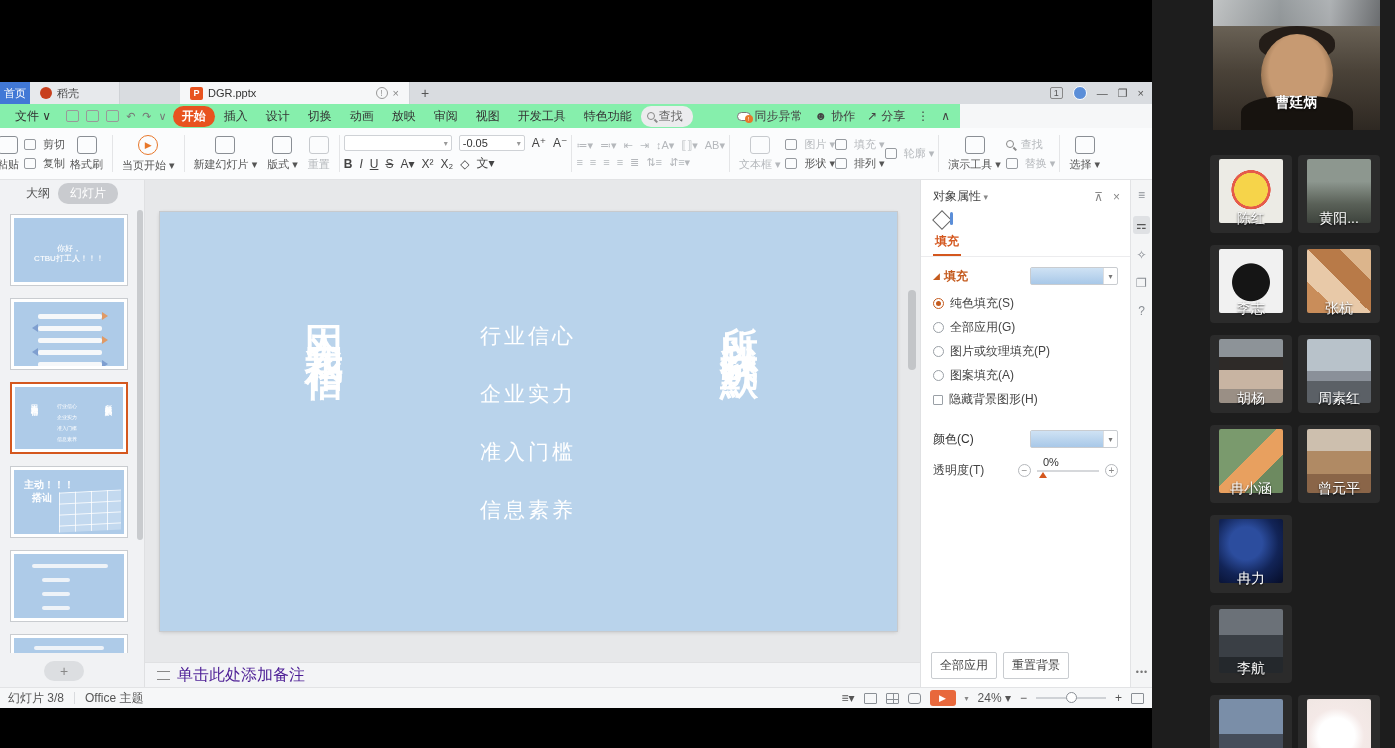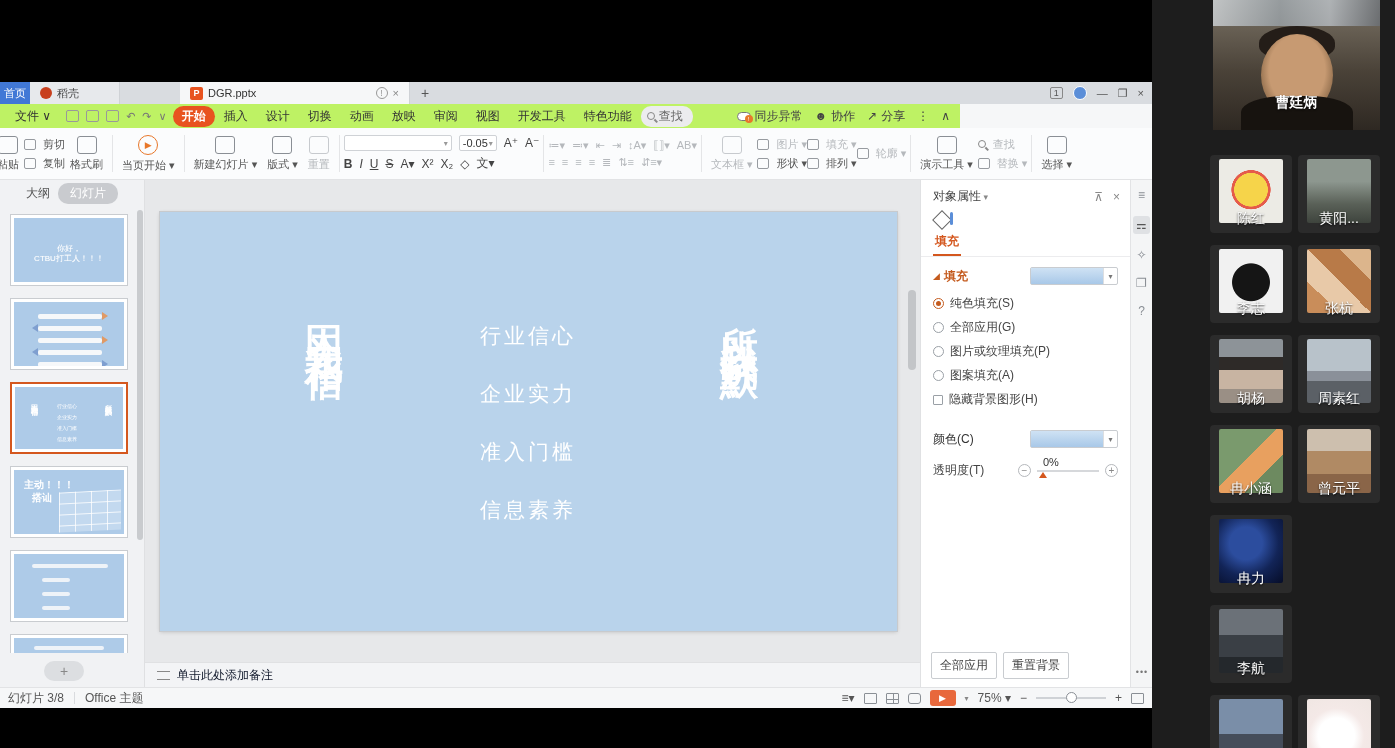--- a/index.html
+++ b/index.html
@@ -20,21 +20,21 @@
   .docer-logo { width:12px; height:12px; background:#c8401e; border-radius:50%; }
   .tab .grow { flex:1; }
   .warn { width:12px; height:12px; border:1px solid #999; border-radius:50%; color:#999; font-size:9px; display:flex; align-items:center; justify-content:center; }
   .tclose { color:#888; font-size:11px; }
   .tab-plus { width:30px; display:flex; align-items:center; justify-content:center; color:#555; font-size:14px; }
   .winctrl { margin-left:auto; display:flex; align-items:center; gap:10px; padding-right:8px; color:#555; font-size:11px; }
   .badge1 { border:1px solid #888; border-radius:2px; padding:0 3px; font-size:9px; }
   .avatar-dot { width:14px; height:14px; border-radius:50%; background:#5b8ed8; border:1px solid #fff; }
 
   
-  .menubar { left:0; top:22px; width:960px; height:24px; background:#bef264; display:flex; align-items:center; font-size:12px; color:#333; padding-left:6px;text-align:center; }
+  .menubar { left:0; top:22px; width:960px; height:24px; background:#86efac; display:flex; align-items:center; font-size:12px; color:#333; padding-left:6px;text-align:center; }
   .menubar .mitem { padding:2px 9px; white-space:nowrap; }
   .qicons { display:flex; gap:7px; color:#777; font-size:11px; margin:0 6px; align-items:center; }
   .qico { width:13px; height:12px; border:1px solid #999; border-radius:2px; }
   .pill { background:#e8531f; color:#fff; border-radius:11px; padding:3px 13px; font-weight:bold; }
   .searchpill { background:#ececee; border-radius:10px; padding:2px 10px 2px 6px; color:#666; display:flex; align-items:center; gap:4px; }
   .mag { width:8px; height:8px; border:1.5px solid #888; border-radius:50%; position:relative; }
   .mag::after { content:""; position:absolute; width:4px; height:1.5px; background:#888; transform:rotate(45deg); left:6px; top:7px; }
   .menu-right { margin-left:auto; display:flex; align-items:center; gap:12px; padding-right:10px; color:#444; }
   .cloud { width:14px; height:9px; background:#fff; border:1.2px solid #777; border-radius:6px; position:relative; }
   .cloud::after { content:"!"; position:absolute; right:-3px; bottom:-3px; width:8px; height:8px; background:#e8772a; color:#fff; font-size:6px; border-radius:50%; display:flex; align-items:center; justify-content:center; }
@@ -78,21 +78,21 @@
   .addbtn { position:absolute; bottom:6px; left:44px; width:40px; height:20px; background:#dcdee1; border-radius:10px; color:#888; font-size:14px; display:flex; align-items:center; justify-content:center; }
   .lscroll { position:absolute; right:1px; top:30px; width:6px; height:330px; background:#c9cbce; border-radius:3px; }
 
   
   .canvas { left:145px; top:98px; width:775px; height:482px; background:#e7e8ea; overflow:hidden; }
   .slide { position:absolute; left:15px; top:32px; width:737px; height:419px; background:#b9d3eb; box-shadow:0 0 0 1px #c8cacd, 0 1px 4px rgba(0,0,0,.18); }
   .vtext { position:absolute; writing-mode:vertical-rl; text-orientation:upright; color:#fff; font-weight:bold; font-size:38px; letter-spacing:9px; font-family:"Liberation Sans","DejaVu Sans",sans-serif; }
   .mid-item { position:absolute; left:268px; width:200px; text-align:center; color:#fff; font-size:21px; letter-spacing:3px; font-family:"Liberation Serif","DejaVu Serif",serif; }
   .cscroll { position:absolute; right:4px; top:60px; width:8px; height:360px; }
   .cscroll .thumbv { position:absolute; top:50px; width:8px; height:80px; background:#c3c5c8; border-radius:4px; }
-  .notesbar { left:145px; top:580px; width:775px; height:25px; background:#f3f4f6; border-top:1px solid #e0e1e3; display:flex; align-items:center; gap:7px; padding-left:12px; color:#0f172a; font-size:12px; }
+  .notesbar { left:145px; top:580px; width:775px; height:25px; background:#f3f4f6; border-top:1px solid #e0e1e3; display:flex; align-items:center; gap:7px; padding-left:12px; color:#4c1d95; font-size:16px; }
   .notesico { width:13px; height:9px; border-top:1.5px solid #888; border-bottom:1.5px solid #888; position:relative; }
 
   
   .props { left:920px; top:98px; width:210px; height:507px; background:#fff; border-left:1px solid #e0e1e3; font-size:12px; color:#333; }
   .phead { display:flex; align-items:center; padding:8px 10px 4px 12px; color:#444; }
   .phead .grow { flex:1; }
   .ptab { padding:0 12px; }
   .bucket { width:18px; height:16px; position:relative; margin:2px 0 1px 2px; }
   .bucket::before { content:""; position:absolute; width:12px; height:12px; border:1.5px solid #666; transform:rotate(45deg); left:0; top:2px; background:#fff; }
   .bucket::after { content:""; position:absolute; right:0; top:1px; width:3px; height:13px; background:#5b8ed8; border-radius:2px; }
@@ -257,21 +257,21 @@
         <span class="bigico" style="border-color:#c7cace"></span>
         <span>重置</span>
       </div>
       <div class="rdiv"></div>
       <div class="stack">
         <span class="srow">
           <span class="combo" style="width:108px">
               <span></span>
               <span class="car">▾</span>
             </span>
-          <span class="combo" style="width:38px">
+          <span class="combo" style="width:66px">
               <span>-0.05</span>
               <span class="car">▾</span>
             </span>
           <span class="fmt">A⁺</span>
           <span class="fmt">A⁻</span>
         </span>
         <span class="srow">
           <span class="fmt b">B</span>
           <span class="fmt i">I</span>
           <span class="fmt u">U</span>
@@ -534,21 +534,21 @@
       <span>幻灯片 3/8</span>
       <span class="sdiv"></span>
       <span>Office 主题</span>
       <span class="sb-right">
         <span>≡▾</span>
         <span class="vico"></span>
         <span class="vico grid"></span>
         <span class="vico" style="border-radius:3px"></span>
         <span class="playbtn">▶</span>
         <span style="font-size:8px; color:#888">▾</span>
-        <span><span>75%</span> ▾</span>
+        <span><span>24%</span> ▾</span>
         <span>−</span>
         <span class="ztrack">
             <span class="zthumb"></span>
           </span>
         <span>+</span>
         <span class="vico"></span>
       </span>
     </div>
   </div>
 

